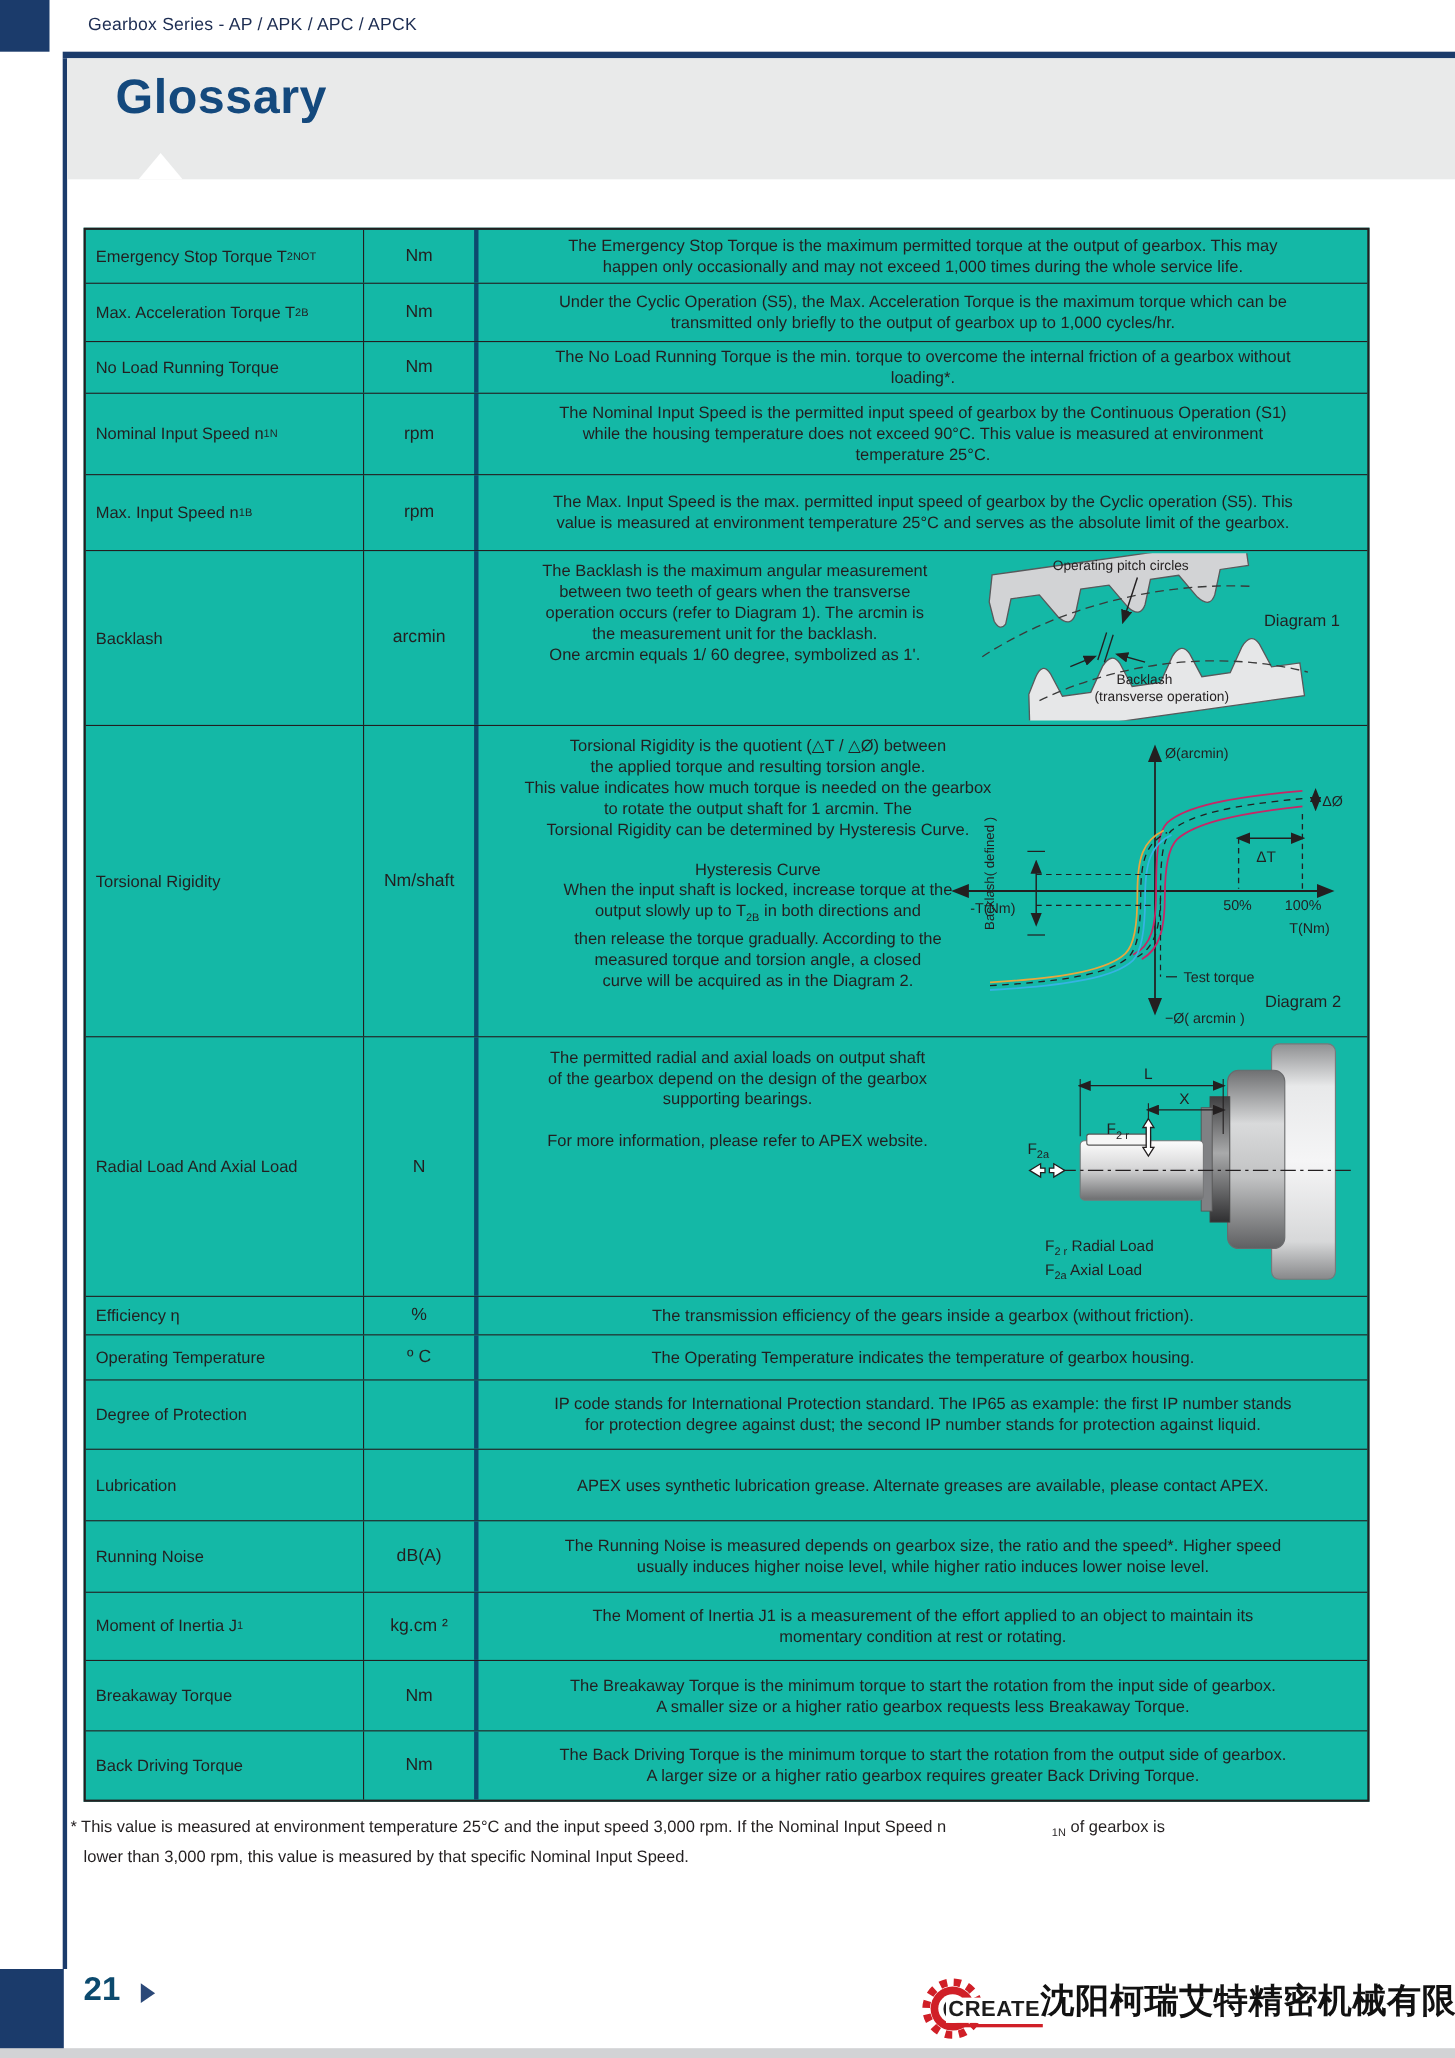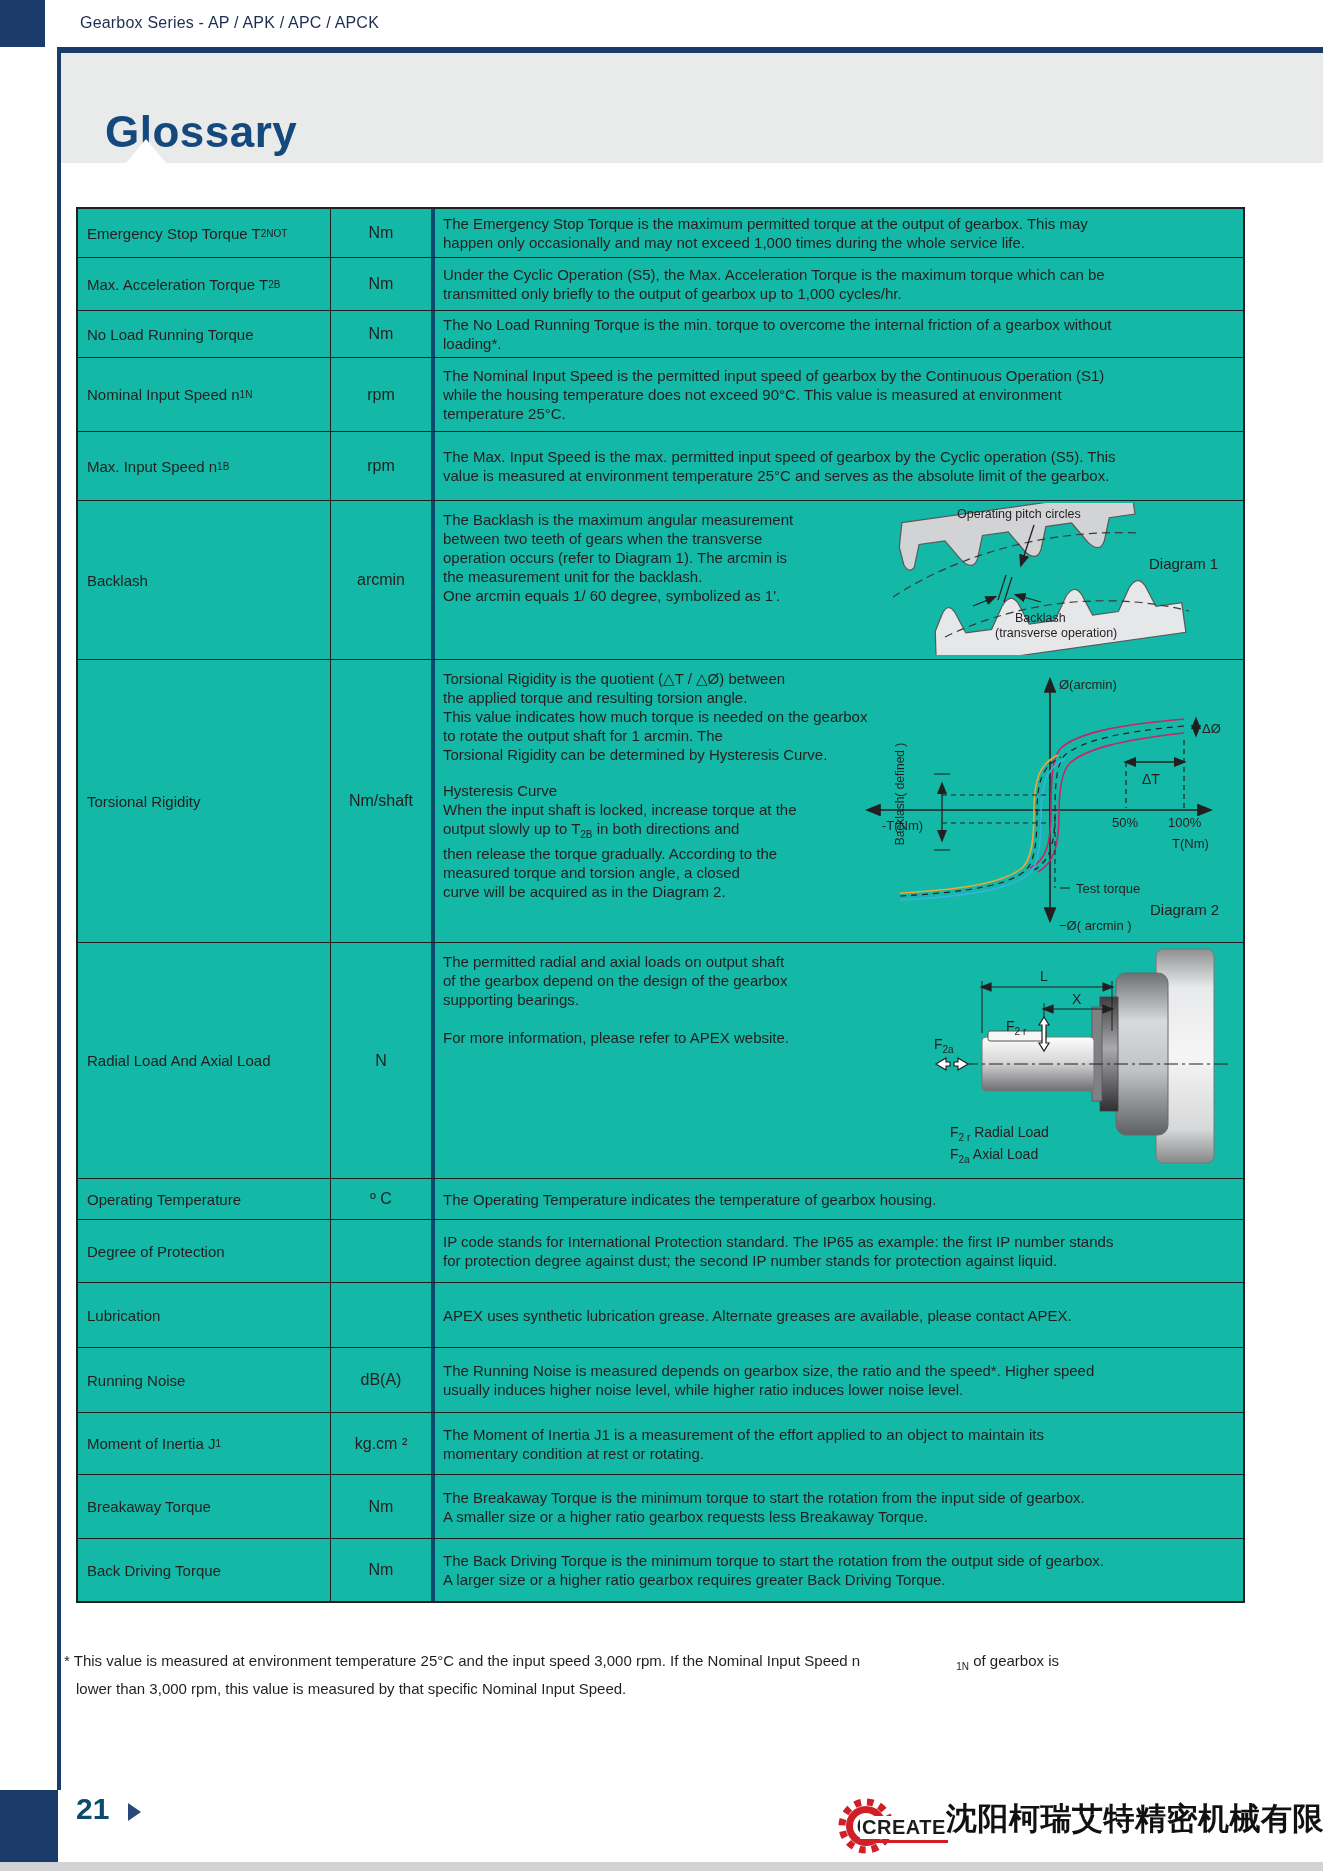--- a/index.html
+++ b/index.html
@@ -5,29 +5,29 @@
   html,body{margin:0;padding:0;background:#ffffff;}
   body{font-family:"Liberation Sans","DejaVu Sans",sans-serif;color:#231f20;}
   .page{position:relative;width:1323px;height:1871px;background:#ffffff;overflow:hidden;}
   .abs{position:absolute;}
   
   .corner-square{left:0;top:0;width:45px;height:47px;background:#1b3b6b;}
   .series-text{left:80px;top:14px;font-size:16px;color:#1d2d52;letter-spacing:.2px;}
   .top-rule{left:57px;top:47px;width:1266px;height:6px;background:#1b3b6b;}
   .vline{left:57px;top:53px;width:4px;height:1737px;background:#1b3b6b;}
   .gray-band{left:61px;top:53px;width:1262px;height:110px;background:#e9eaea;}
-  .glossary-title{left:105px;top:64px;font-size:44px;font-weight:bold;color:#14497d;letter-spacing:.5px;margin-top:43px;}
+  .glossary-title{left:105px;top:64px;font-size:44px;font-weight:bold;color:#14497d;letter-spacing:.5px;}
   .notch{left:126px;top:139px;width:0;height:0;border-left:20px solid transparent;border-right:20px solid transparent;border-bottom:24px solid #ffffff;}
   
   .gtable{left:76px;top:207px;width:1165px;border:2px solid #231f20;background:#14b8a6;}
   .row{display:flex;border-top:1px solid #231f20;}
   .row:first-child{border-top:none;}
   .c1{width:253px;border-right:1px solid #231f20;display:flex;align-items:center;padding-left:9px;box-sizing:border-box;font-size:15px;}
   .c2{width:104px;border-right:4px solid #0c4a6e;display:flex;align-items:center;justify-content:center;box-sizing:border-box;font-size:16px;}
-  .c3{flex:1;display:flex;flex-direction:column;justify-content:center;padding:4px 8px;box-sizing:border-box;font-size:15px;line-height:19px;position:relative;}
+  .c3{flex:1;display:flex;flex-direction:column;justify-content:center;padding:4px 8px;box-sizing:border-box;font-size:15px;line-height:19px;position:relative;text-align:center;}
   .c3.top{justify-content:flex-start;padding-top:9px;}
   .pre{white-space:pre-line;}
   .sub{font-size:10px;vertical-align:-4px;}
   .hc-title{margin-top:17px;}
   .dtext{position:relative;z-index:2;}
   .dsvg{position:absolute;right:4px;top:2px;z-index:1;}
   
   .footnote{left:64px;top:1650px;width:1185px;font-size:15px;line-height:22px;}
   .fn-gap{margin-left:96px;}
   .fn-line2{margin-left:12px;}
@@ -272,20 +272,29 @@
           <path d="M52,113 L42,119 L52,125 L52,121 L56,121 L56,117 L52,117 Z" fill="#ffffff" stroke="#231f20" stroke-width="1.2"></path>
           <path d="M64,113 L74,119 L64,125 L64,121 L60,121 L60,117 L64,117 Z" fill="#ffffff" stroke="#231f20" stroke-width="1.2"></path>
           <text x="112" y="86" font-size="14"><tspan>F</tspan><tspan dy="4" font-size="10">2 r</tspan></text>
           <text x="40" y="104" font-size="14"><tspan>F</tspan><tspan dy="4" font-size="10">2a</tspan></text>
           <text x="56" y="192" font-size="14"><tspan>F</tspan><tspan dy="4" font-size="10">2 r</tspan><tspan dy="-4"> </tspan><tspan>Radial Load</tspan></text>
           <text x="56" y="214" font-size="14"><tspan>F</tspan><tspan dy="4" font-size="10">2a</tspan><tspan dy="-4"> </tspan><tspan>Axial Load</tspan></text>
         </svg>
       </div>
     </div>
 
+    <div class="row" style="height:34px">
+      <div class="c1">
+          <span>Efficiency η</span>
+        </div>
+      <div class="c2">%</div>
+      <div class="c3">
+          <div class="pre">The transmission efficiency of the gears inside a gearbox (without friction).</div>
+        </div>
+    </div>
 
     <div class="row" style="height:40px">
       <div class="c1">
           <span>Operating Temperature</span>
         </div>
       <div class="c2">º C</div>
       <div class="c3">
           <div class="pre">The Operating Temperature indicates the temperature of gearbox housing.</div>
         </div>
     </div>

